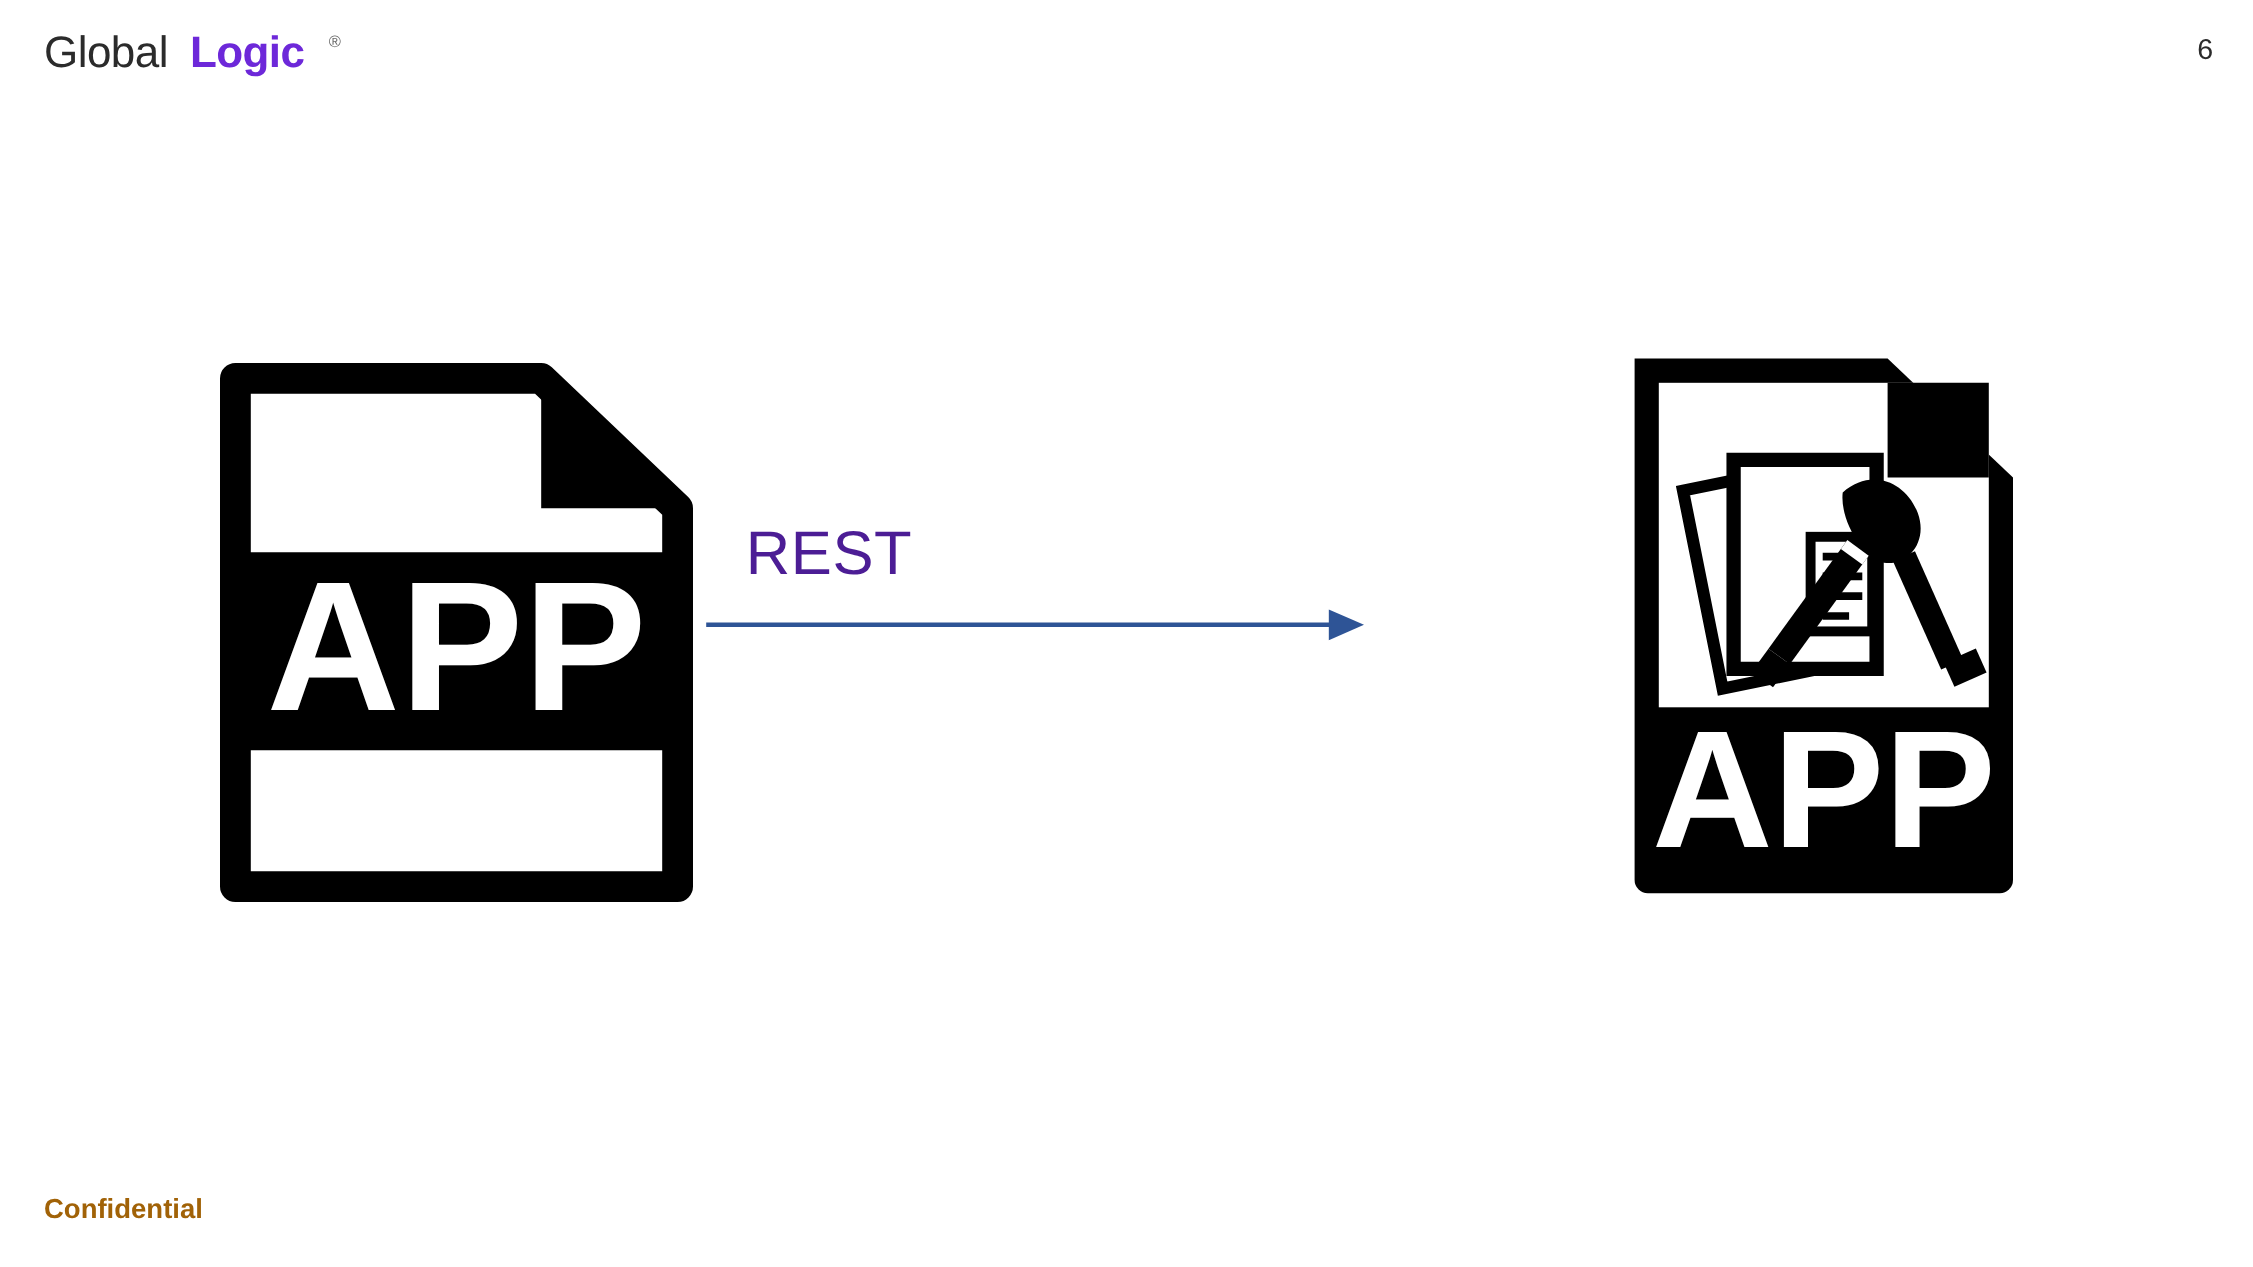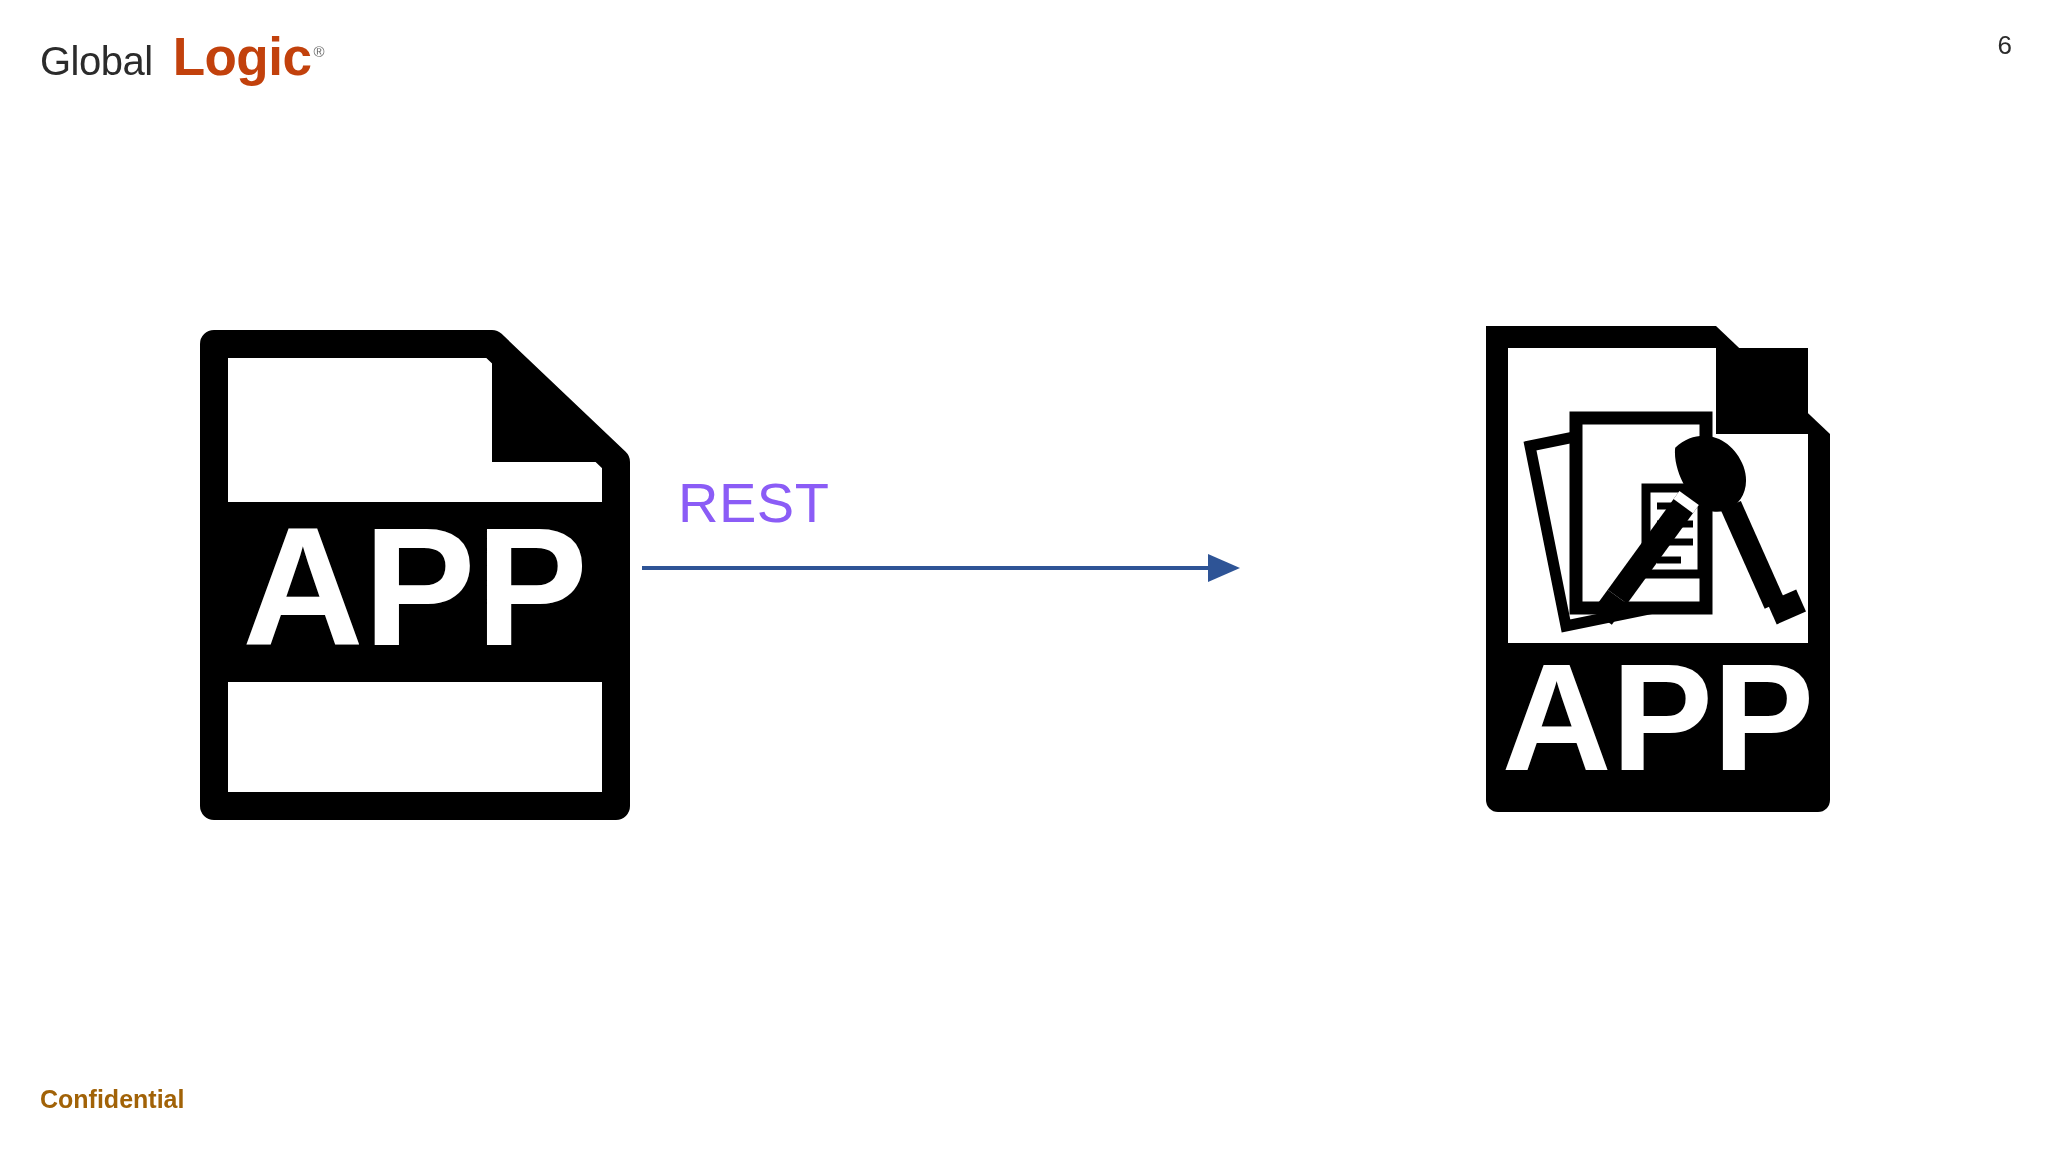--- a/index.html
+++ b/index.html
@@ -21,35 +21,35 @@
   
   #brand-logo {
     position: absolute;
     left: 40px;
     top: 26px;
     height: 44px;
     display: flex;
     align-items: baseline;
     white-space: nowrap;
     color: #1c1c1c;
+    gap: 20px;
   }
   #brand-logo .logo-global {
     font-family: "Liberation Sans", sans-serif;
     font-size: 40px;
     font-weight: 300;
     letter-spacing: -0.5px;
     color: #2b2b2b;
   }
   #brand-logo .logo-logic {
     font-family: "Liberation Sans", sans-serif;
-    font-size: 53px;
+    font-size: 40px;
     font-weight: 700;
     letter-spacing: -0.5px;
-    color: #c2410c;
-    margin-left: 20px;
+    color: #6d28d9;
   }
   #brand-logo .logo-tm {
     font-size: 15px;
     font-weight: 400;
     color: #6a6a6a;
     position: relative;
     top: -18px;
     left: 2px;
   }
 
@@ -87,21 +87,21 @@
     top: 470px;
     width: 620px;
     height: 130px;
   }
   #rest-label {
     position: absolute;
     left: 48px;
     top: 0px;
     font-size: 56px;
     font-weight: 300;
-    color: #8b5cf6;
+    color: #4c1d95;
     letter-spacing: 0.5px;
     white-space: nowrap;
   }
   #rest-arrow-svg {
     position: absolute;
     left: 0;
     top: 78px;
     width: 620px;
     height: 40px;
   }

